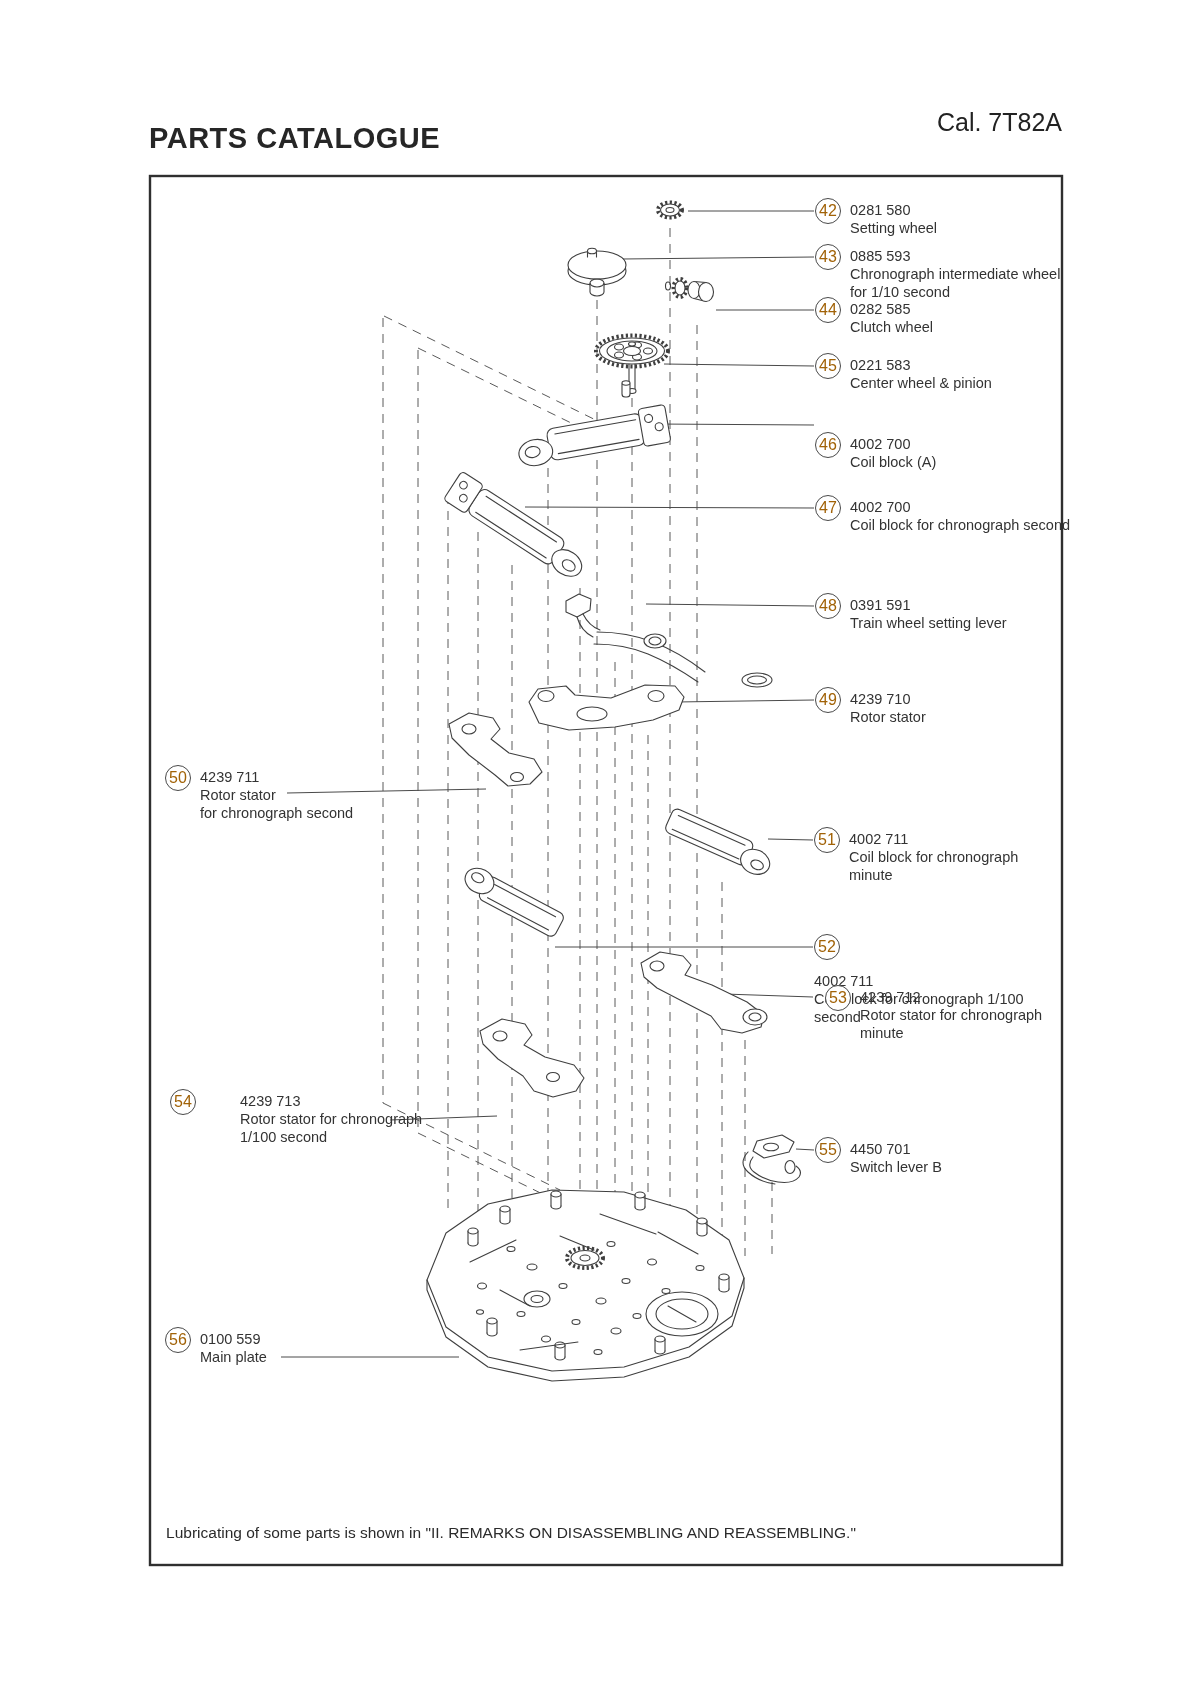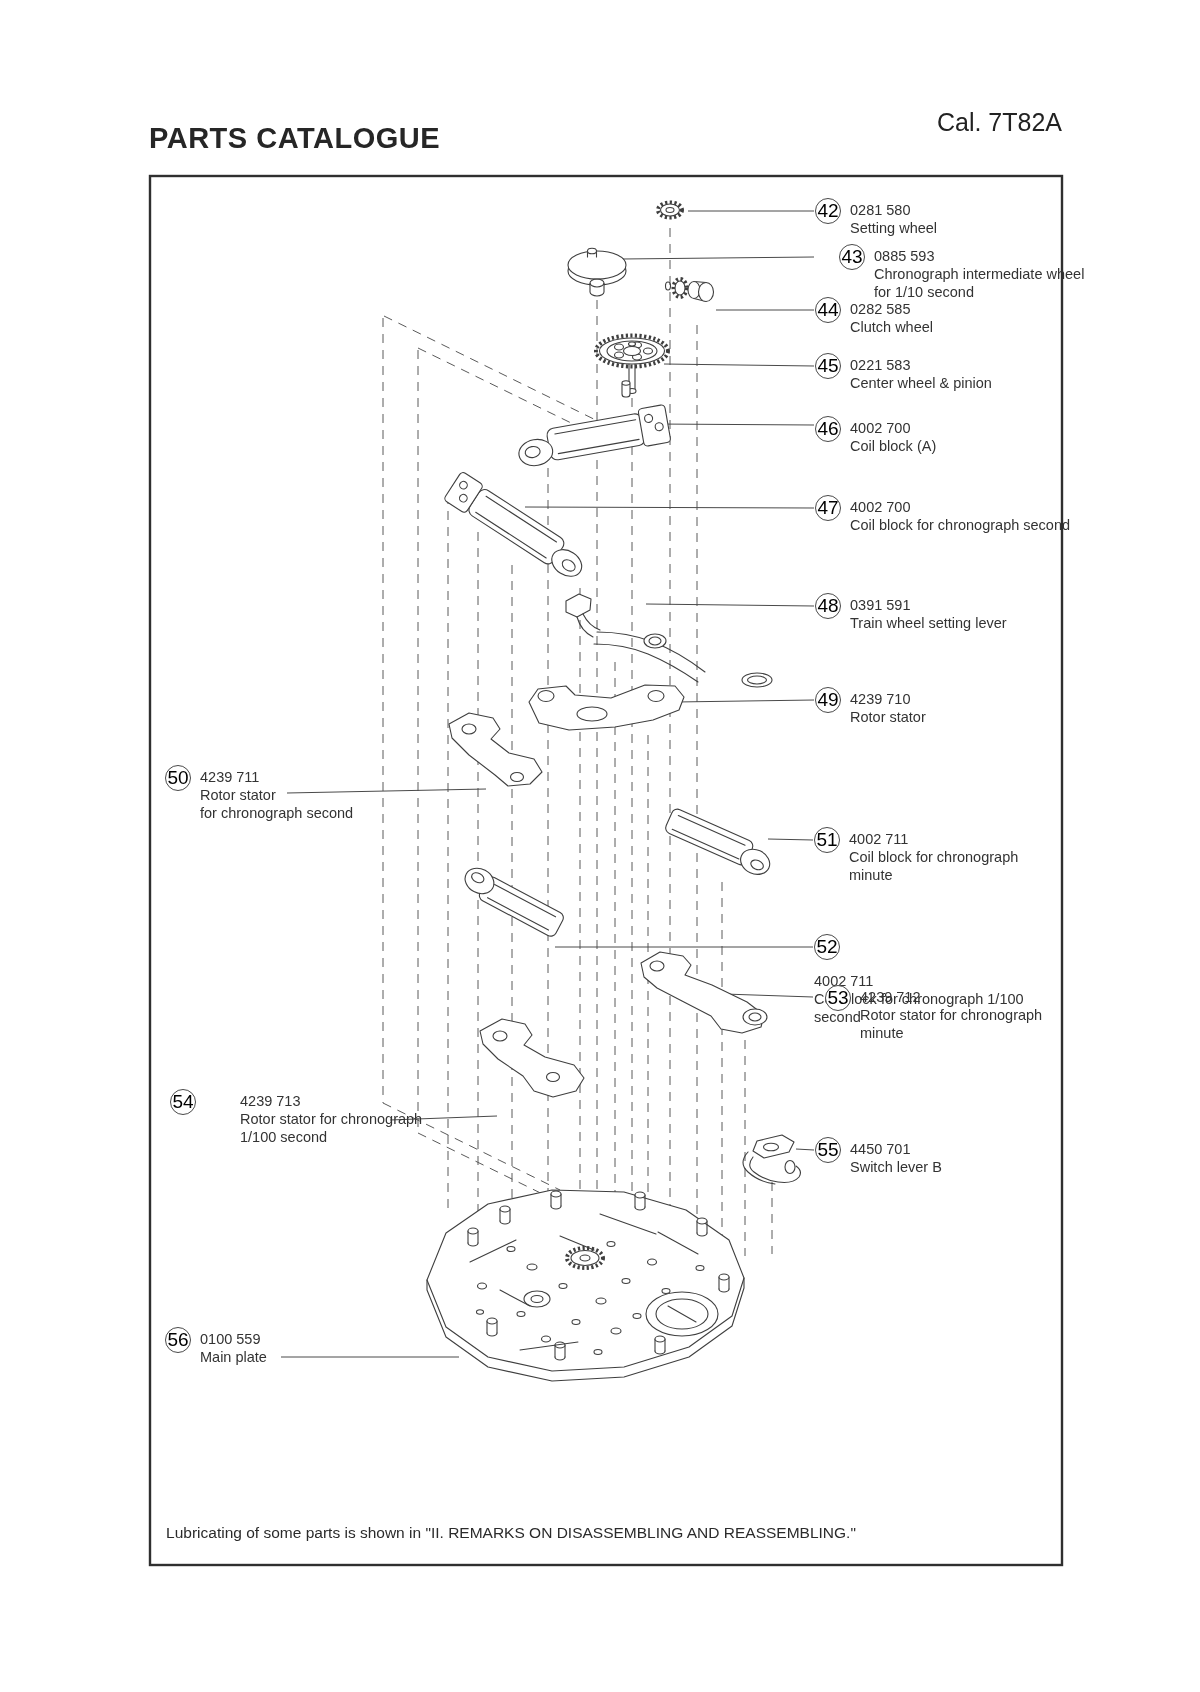--- a/index.html
+++ b/index.html
@@ -28,21 +28,21 @@
   }
   .page-number{
     position:absolute;left:150px;top:1582px;width:912px;
     text-align:center;font-weight:bold;font-size:16px;color:#222;
   }
   .callout{position:absolute;display:flex;gap:9px;align-items:flex-start;}
   .co-circle{
     width:26px;height:26px;border:1.3px solid #4a4a4a;border-radius:50%;
     box-sizing:border-box;flex:0 0 auto;background:#fff;
     display:flex;align-items:center;justify-content:center;
-    font-size:19px;color:#000000;
+    font-size:16px;color:#a16207;
   }
   .co-text{padding-top:3px;font-size:14.5px;line-height:18px;color:#333;}
   .co-num{white-space:nowrap;}
   .co-name{white-space:pre-line;}
 </style>
 </head>
 <body>
 
 <div class="page">
 
@@ -313,21 +313,21 @@
   <div class="title">PARTS CATALOGUE</div>
   <div class="caliber">Cal. 7T82A</div>
 
   <div class="callout" style="left:815px;top:198px;">
     <div class="co-circle">42</div>
     <div class="co-text">
         <div class="co-num">0281 580</div>
         <div class="co-name">Setting wheel</div>
       </div>
   </div>
-  <div class="callout" style="left:815px;top:244px;margin-left:24px;">
+  <div class="callout" style="left:815px;top:244px;">
     <div class="co-circle">43</div>
     <div class="co-text">
         <div class="co-num">0885 593</div>
         <div class="co-name">Chronograph intermediate wheel
 for 1/10 second</div>
       </div>
   </div>
   <div class="callout" style="left:815px;top:297px;">
     <div class="co-circle">44</div>
     <div class="co-text">
@@ -335,21 +335,21 @@
         <div class="co-name">Clutch wheel</div>
       </div>
   </div>
   <div class="callout" style="left:815px;top:353px;">
     <div class="co-circle">45</div>
     <div class="co-text">
         <div class="co-num">0221 583</div>
         <div class="co-name">Center wheel &amp; pinion</div>
       </div>
   </div>
-  <div class="callout" style="left:815px;top:416px;">
+  <div class="callout" style="left:815px;top:432px;">
     <div class="co-circle">46</div>
     <div class="co-text">
         <div class="co-num">4002 700</div>
         <div class="co-name">Coil block (A)</div>
       </div>
   </div>
   <div class="callout" style="left:815px;top:495px;">
     <div class="co-circle">47</div>
     <div class="co-text">
         <div class="co-num">4002 700</div>

